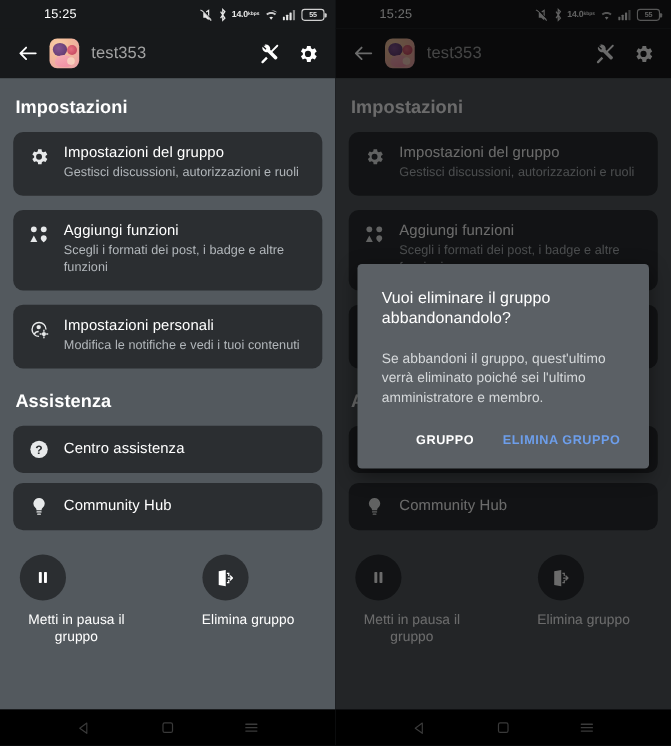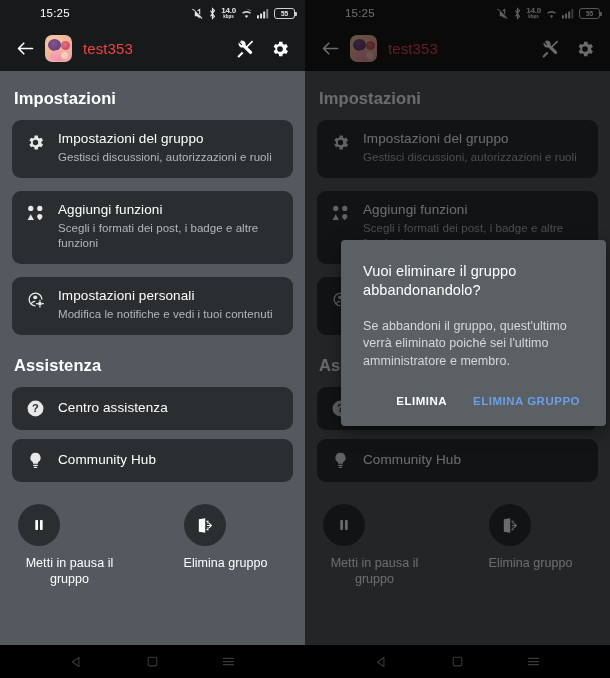--- a/index.html
+++ b/index.html
@@ -9,21 +9,21 @@
   .screens { position:relative; width:610px; height:577px; display:flex; }
   .phone { position:relative; width:305px; height:678px; overflow:hidden; background:#1c1e20; }
   .phone.right { }
 
   
   .statusbar { height:26px; background:#17191b; display:flex; align-items:center;
                justify-content:space-between; padding:0 10px 0 14px; position:relative; z-index:5;}
   .sb-time { color:#ffffff; font-size:11.5px; font-weight:400; letter-spacing:.2px; padding-left:26px;}
   .sb-icons { display:flex; align-items:center; gap:4px; }
   .sb-icons svg { display:block; }
-  .sb-net { display:flex; flex-direction:column; align-items:center; line-height:1; color:#e8e8e8; }
+  .sb-net { display:flex; align-items:center; line-height:1; color:#e8e8e8; }
   .sb-net .v { font-size:8px; font-weight:700; letter-spacing:-.2px;}
   .sb-net .u { font-size:4.5px; font-weight:700; margin-top:.5px;}
   .battery { position:relative; width:21px; height:11px; border:1.3px solid #cfcfcf; border-radius:3px;
              display:flex; align-items:center; justify-content:center; }
   .battery:after { content:""; position:absolute; right:-3px; top:3.2px; width:1.6px; height:4px;
                    background:#cfcfcf; border-radius:0 1px 1px 0;}
   .battery span { font-size:6.5px; color:#e9e9e9; font-weight:600; letter-spacing:-.2px;}
 
   
   .appbar { height:45px; background:#17191b; display:flex; align-items:center; padding:0 10px 0 12px; position:relative; z-index:5;}
@@ -31,21 +31,21 @@
   .avatar { width:27px; height:27px; border-radius:7px; margin-left:7px; flex:0 0 27px; overflow:hidden; position:relative;
             background:radial-gradient(circle at 30% 25%, #f7cfa6 0%, #f3b99a 40%, #e9a0ab 100%); }
   .avatar .blob1{position:absolute; left:3px; top:4px; width:13px; height:12px; border-radius:50%;
      background:radial-gradient(circle at 40% 40%, #7b4a8f, #4c2a66); opacity:.92;}
   .avatar .blob2{position:absolute; right:2px; top:6px; width:9px; height:9px; border-radius:50%;
      background:radial-gradient(circle at 40% 40%, #e4687f, #b8324f); opacity:.9;}
   .avatar .blob3{position:absolute; left:5px; bottom:1px; width:16px; height:11px; border-radius:50% 50% 40% 40%;
      background:linear-gradient(160deg,#f6b0b8,#ef8ba3); opacity:.95;}
   .avatar .blob4{position:absolute; right:4px; bottom:3px; width:7px; height:7px; border-radius:50%;
      background:#f7d9c2; opacity:.8;}
-  .title { color:#ef4444; font-size:15px; font-weight:500; margin-left:11px; flex:1; letter-spacing:.1px;}
+  .title { color:#a3a3a3; font-size:15px; font-weight:500; margin-left:11px; flex:1; letter-spacing:.1px;}
   .appbar-actions { display:flex; align-items:center; gap:12px; padding-right:4px;}
   .appbar-actions .ic { width:22px; height:22px; display:flex; align-items:center; justify-content:center; cursor:pointer;}
 
   
   .content { background:#53595e; height:calc(678px - 26px - 45px - 33px); padding:14px 12px 0 12px;
              position:relative; overflow:hidden;}
   .sect-title { color:#ffffff; font-size:16.5px; font-weight:700; margin:4px 0 12px 2px; letter-spacing:.1px;}
   .sect-title.second { margin-top:21px; }
 
   .card { background:#2b2e31; border-radius:9px; padding:11px 12px 12px 12px; margin-bottom:13px;
@@ -63,21 +63,21 @@
   .actions { display:flex; justify-content:center; gap:62px; margin-top:22px; }
   .action { width:104px; display:flex; flex-direction:column; align-items:flex-start; cursor:pointer;}
   .action .circle { width:42px; height:42px; border-radius:50%; background:#2b2e31;
                     display:flex; align-items:center; justify-content:center; }
   .action .lbl { color:#ffffff; font-size:12.5px; text-align:center; margin-top:9px; line-height:1.28; letter-spacing:.05px;}
 
   
   .navbar { height:33px; background:#000; display:flex; align-items:center; justify-content:space-around;
             padding:0 38px; position:relative; z-index:5;}
   .navbar .nb { width:26px; height:26px; display:flex; align-items:center; justify-content:center; cursor:pointer;}
-  .dialog { position:absolute; left:36px; top:240px; width:265px; background:#5b6065; border-radius:4px;
+  .dialog { position:absolute; left:20px; top:240px; width:265px; background:#5b6065; border-radius:4px;
             padding:22px 22px 10px 22px; z-index:30; box-shadow:0 6px 18px rgba(0,0,0,.45);}
   .dlg-title { color:#ffffff; font-size:14.5px; font-weight:400; line-height:1.33; letter-spacing:.1px;}
   .dlg-body { color:#d6d9db; font-size:12.5px; line-height:1.42; margin-top:17px; letter-spacing:.05px;}
   .dlg-btns { display:flex; justify-content:flex-end; gap:18px; margin-top:19px; padding-bottom:4px;}
   .dlg-btn { font-size:11.5px; font-weight:700; letter-spacing:.5px; cursor:pointer; padding:5px 4px; background:none; border:none;
              font-family:"Liberation Sans", sans-serif;}
   .dlg-btn.cancel { color:#ffffff; }
   .dlg-btn.confirm { color:#6d9eeb; }
 
   
@@ -440,21 +440,21 @@
           <div class="lbl">Elimina gruppo</div>
         </div>
       </div>
 
     </div>
 
     <div class="dialog">
       <div class="dlg-title">Vuoi eliminare il gruppo abbandonandolo?</div>
       <div class="dlg-body">Se abbandoni il gruppo, quest'ultimo verrà eliminato poiché sei l'ultimo amministratore e membro.</div>
       <div class="dlg-btns">
-        <button class="dlg-btn cancel">ELIMINA</button>
+        <button class="dlg-btn cancel">GRUPPO</button>
         <button class="dlg-btn confirm">ELIMINA GRUPPO</button>
       </div>
     </div>
 
     <div class="navbar">
       <div class="nb">
         <svg width="14" height="14" viewBox="0 0 24 24" fill="none" stroke="#3a3a3a" stroke-width="1.8" stroke-linejoin="round">
             <path d="M17 4L6 12l11 8z"></path>
           </svg>
       </div>

